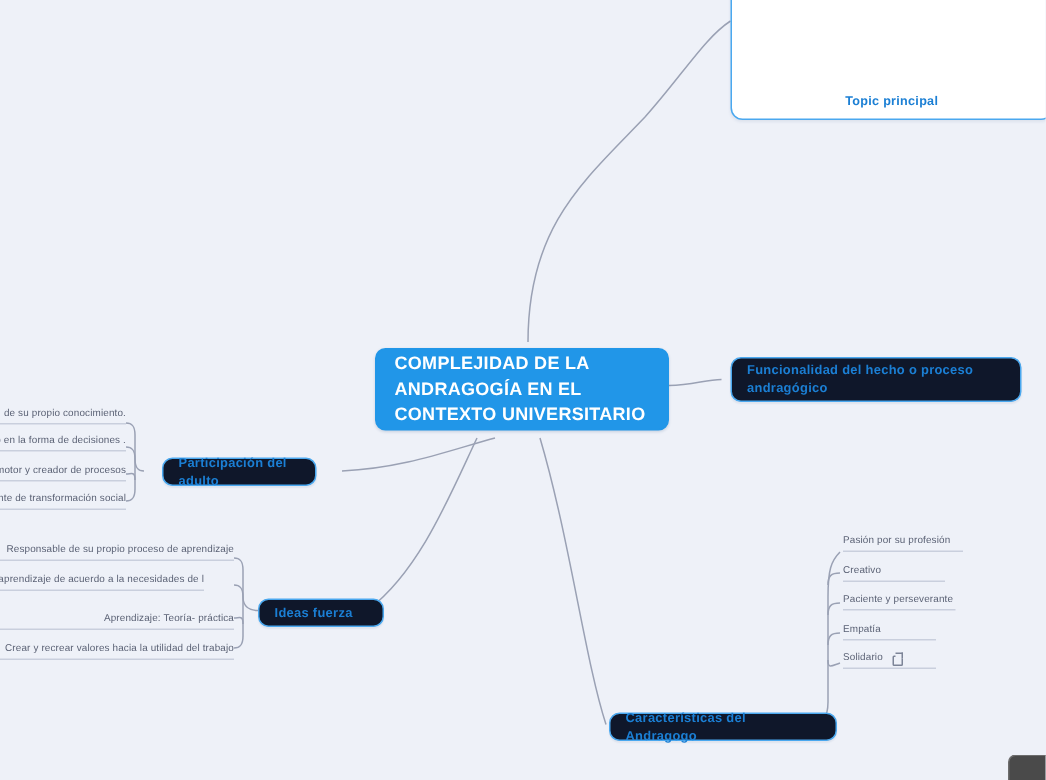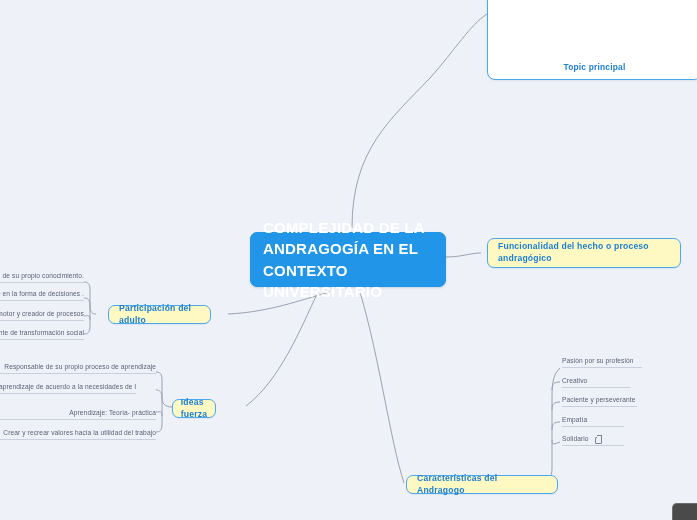--- a/index.html
+++ b/index.html
@@ -35,27 +35,27 @@
     border-radius: 7px;
     font-weight: bold;
     letter-spacing: 0.2px;
     display: flex;
     align-items: center;
   }
   .node-root {
     background: #2196e8;
     border: 1px solid #2196e8;
     color: #ffffff;
-    font-size: 15px;
+    font-size: 12px;
     line-height: 1.42;
     padding: 10px 12px;
     box-shadow: 0 1px 2px rgba(30,70,120,0.18);
   }
   .node-branch {
-    background: #fef9c3;
+    background: #0f172a;
     border: 1.6px solid #4aa8ef;
     color: #1b7fd4;
     font-size: 8.6px;
     line-height: 1.35;
     padding: 7px 10px;
     box-shadow: 0 1px 1px rgba(30,70,120,0.07);
   }
 
   
   .leaf {
@@ -183,21 +183,21 @@
   <div class="leaf right-align" style="left:-10px; top:290px; width:94px;">
     <span>o en la forma de decisiones .</span>
   </div>
   <div class="leaf right-align" style="left:-12px; top:310px; width:96px;">
     <span>motor y creador de procesos</span>
   </div>
   <div class="leaf right-align" style="left:-12px; top:329px; width:96px;">
     <span>nte de transformación social</span>
   </div>
 
-  <div class="node node-branch" style="left:172px; top:399px; width:44px; height:19px; justify-content:center;">
+  <div class="node node-branch" style="left:172px; top:399px; width:84px; height:19px; ">
     <span>Ideas fuerza</span>
   </div>
 
   <div class="leaf right-align" style="left:0px; top:363px; width:156px;">
     <span>Responsable de su propio proceso de aprendizaje</span>
   </div>
   <div class="leaf right-align" style="left:-10px; top:383px; width:146px;">
     <span>aprendizaje de acuerdo a la necesidades de l</span>
   </div>
   <div class="leaf right-align" style="left:0px; top:409px; width:156px;">

